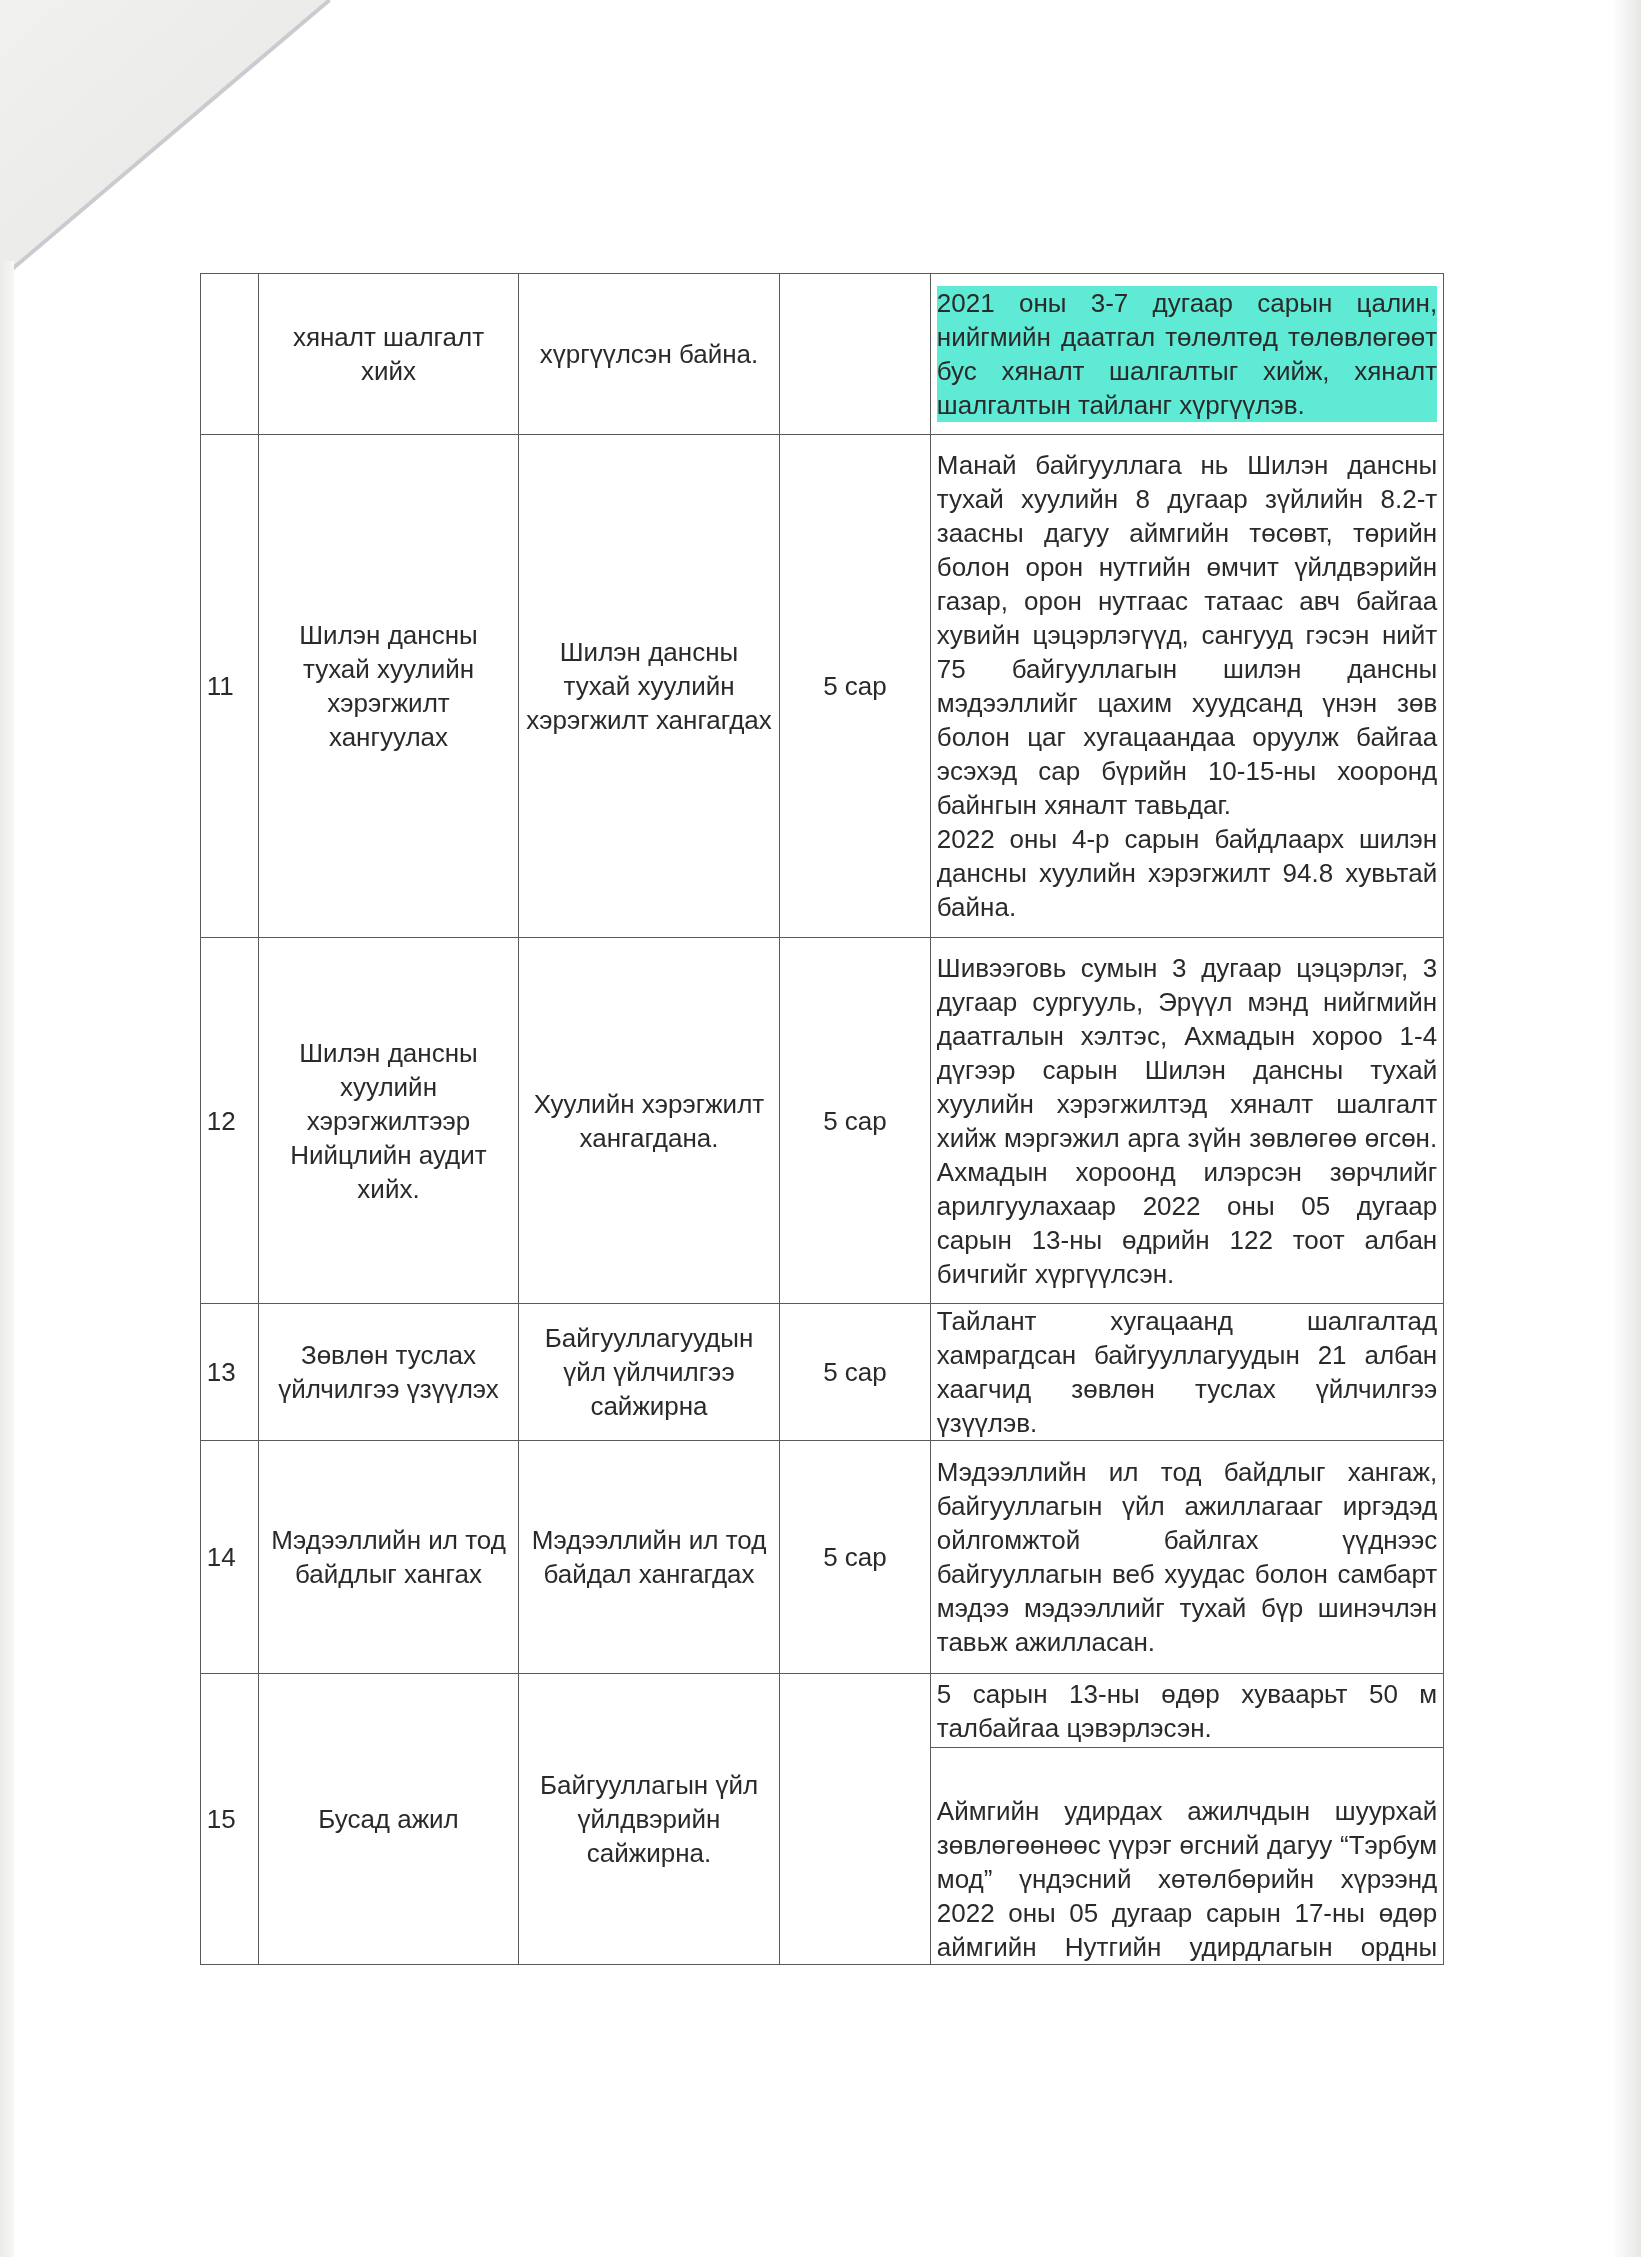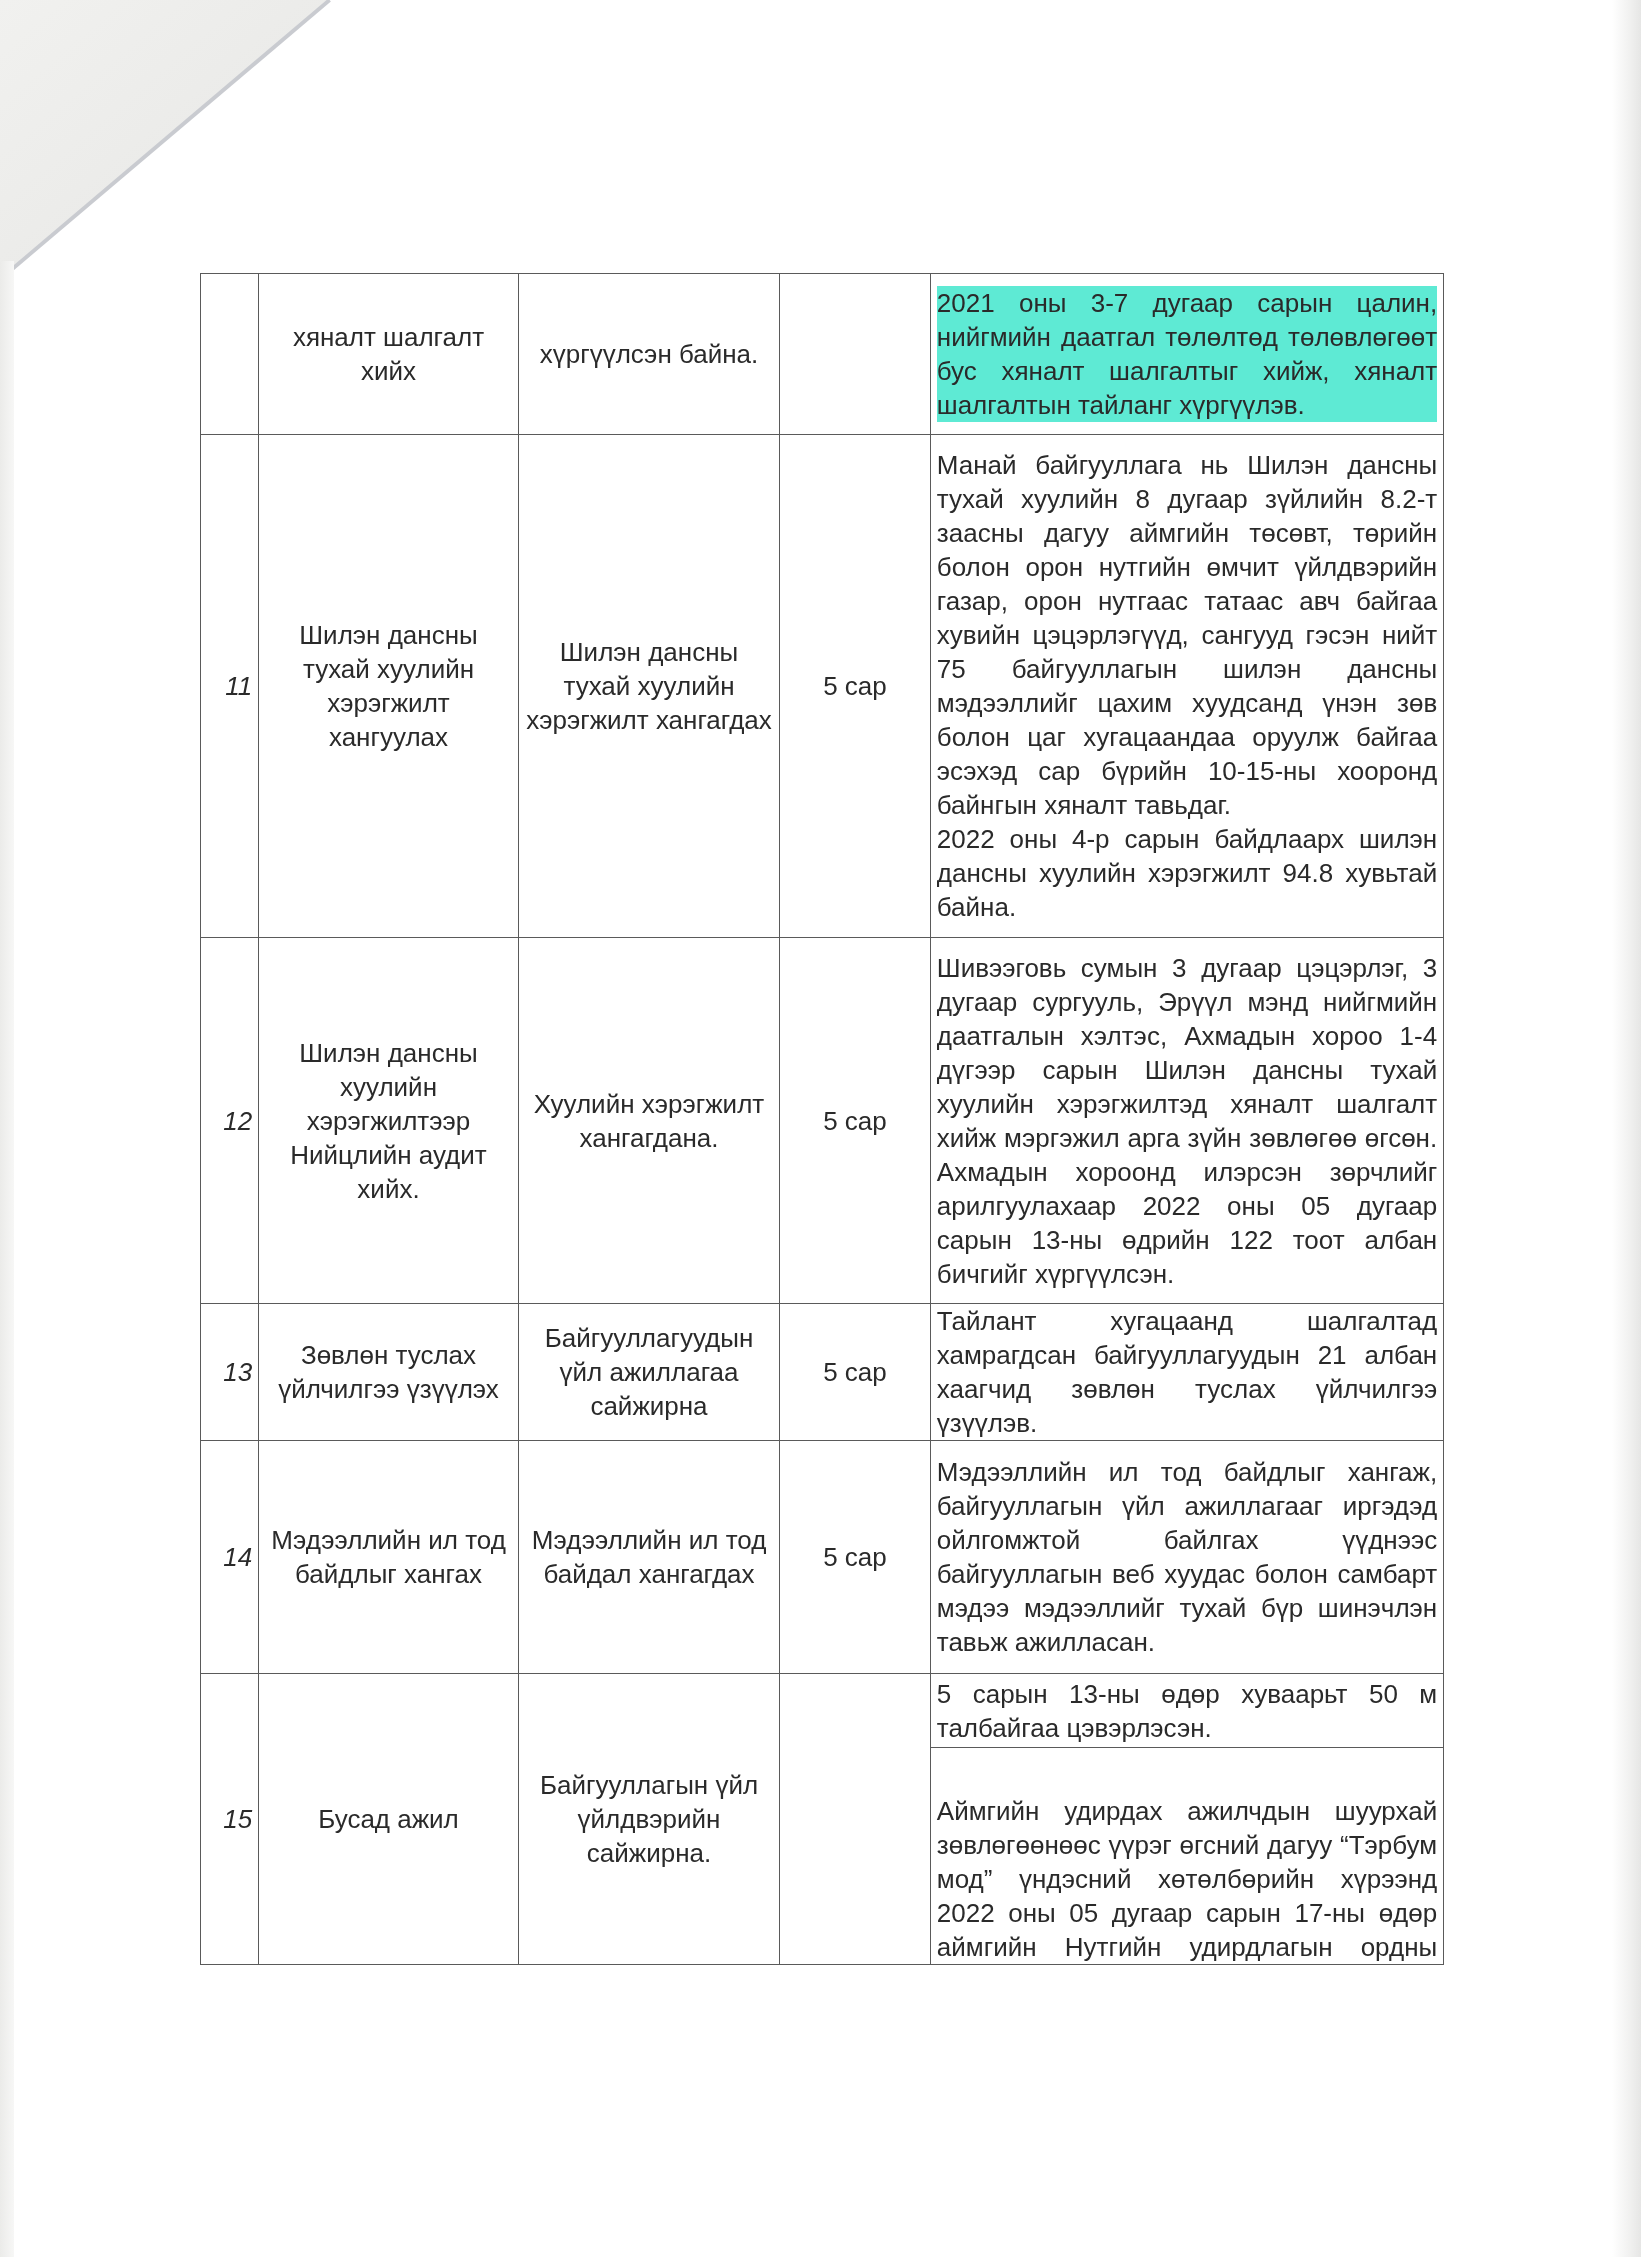--- a/index.html
+++ b/index.html
@@ -18,21 +18,21 @@
     background: linear-gradient(to right, #ffffff, #f1f1f0 60%, #e6e6e5); }
 
   table.report {
     position: absolute; left: 200px; top: 273px;
     width: 1242px; border-collapse: collapse; table-layout: fixed;
     color: #2a2a2a; font-size: 26px; line-height: 34px;
   }
   table.report td {
     border: 1.4px solid #5a5a5a; vertical-align: middle; padding: 0 5.8px;
   }
-  td.c-num { text-align: right; font-style: italic; }
+  td.c-num { text-align: left; }
   td.c-task, td.c-goal, td.c-time { text-align: center; }
   td.c-result { text-align: justify; text-align-last: left; padding: 0 7.7px 0 13.5px; vertical-align: top; }
   td.c-top { vertical-align: top; }
   .shaded { background: #5eead4; }
   .r10 td { height: 160px; }
   .r11 td { height: 502px; }
   .r12 td { height: 365px; }
   .r13 td { height: 135px; }
   .r14 td { height: 232px; margin-left: 40px; }
   .r15a td.c-result { height: 73px; }
@@ -94,21 +94,21 @@
       <td class="c-goal">Хуулийн хэрэгжилт хангагдана.</td>
       <td class="c-time">5 сар</td>
       <td class="c-result">
         <span class="res-text">Шивээговь сумын 3 дугаар цэцэрлэг, 3 дугаар сургууль, Эрүүл мэнд нийгмийн даатгалын хэлтэс, Ахмадын хороо 1-4 дүгээр сарын Шилэн дансны тухай хуулийн хэрэгжилтэд хяналт шалгалт хийж мэргэжил арга зүйн зөвлөгөө өгсөн. Ахмадын хороонд илэрсэн зөрчлийг арилгуулахаар 2022 оны 05 дугаар сарын 13-ны өдрийн 122 тоот албан бичгийг хүргүүлсэн.</span>
       </td>
     </tr>
 
     <tr class="r13">
       <td class="c-num">13</td>
       <td class="c-task">Зөвлөн туслах үйлчилгээ үзүүлэх</td>
-      <td class="c-goal">Байгууллагуудын үйл ажиллагаа сайжирна</td>
+      <td class="c-goal">Байгууллагуудын үйл үйлчилгээ сайжирна</td>
       <td class="c-time">5 сар</td>
       <td class="c-result">
         <span class="res-text">Тайлант хугацаанд шалгалтад хамрагдсан байгууллагуудын 21 албан хаагчид зөвлөн туслах үйлчилгээ үзүүлэв.</span>
       </td>
     </tr>
 
     <tr class="r14">
       <td class="c-num">14</td>
       <td class="c-task">Мэдээллийн ил тод байдлыг хангах</td>
       <td class="c-goal">Мэдээллийн ил тод байдал хангагдах</td>

